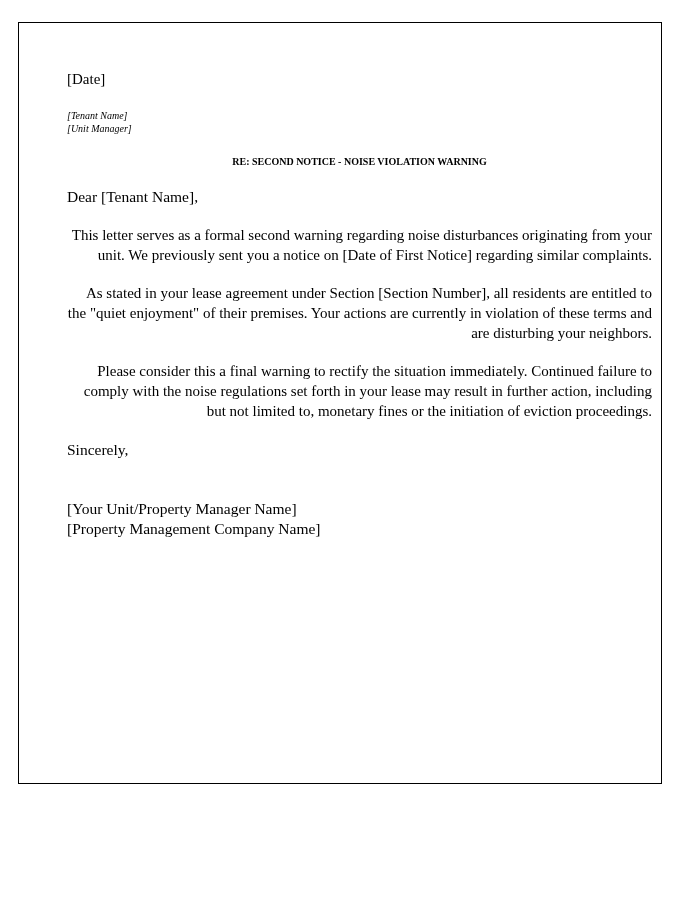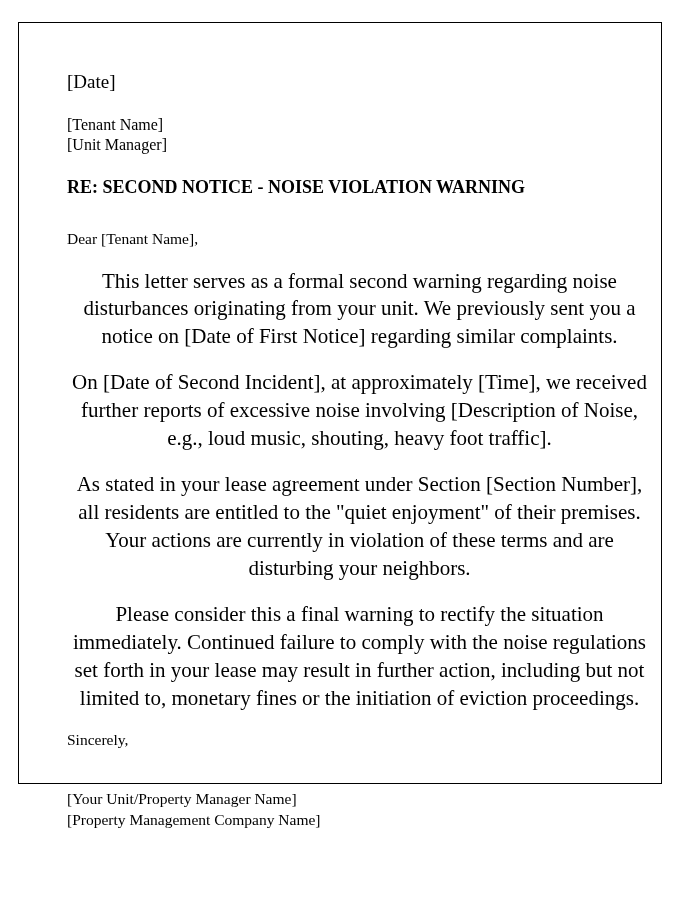--- a/index.html
+++ b/index.html
@@ -29,48 +29,50 @@
     box-sizing: border-box;
     background: #ffffff;
   }
   .letter-body {
     position: absolute;
     left: 48px;
     top: 46px;
     width: 585px;
   }
   .date-line {
-    font-size: 19px;
+    font-size: 15px;
     line-height: 1.35;
     margin-bottom: 20px;
   }
   .address-block {
-    font-size: 16px;
+    font-size: 10px;
     line-height: 1.30;
     margin-bottom: 20px;
+    font-style: italic;
   }
   .address-block div {
     white-space: nowrap;
   }
   .subject-line {
-    font-size: 18px;
+    font-size: 10px;
     font-weight: bold;
     line-height: 1.3;
-    margin-bottom: 29px;
+    margin-bottom: 19px;
+    text-align: center;
   }
   .salutation {
     font-size: 15.5px;
     line-height: 1.35;
     margin-bottom: 18px;
   }
   .para {
-    font-size: 21px;
+    font-size: 15px;
     line-height: 1.33;
     margin-bottom: 18px;
-    text-align: center;
+    text-align: right;
   }
   .closing {
     font-size: 15.5px;
     line-height: 1.35;
     margin-bottom: 38px;
   }
   .signature-block {
     font-size: 15.5px;
     line-height: 1.30;
   }
@@ -90,21 +92,20 @@
       <div class="address-block">
         <div>[Tenant Name]</div>
         <div>[Unit Manager]</div>
       </div>
 
       <div class="subject-line">RE: SECOND NOTICE - NOISE VIOLATION WARNING</div>
 
       <div class="salutation">Dear [Tenant Name],</div>
 
       <div class="para">This letter serves as a formal second warning regarding noise disturbances originating from your unit. We previously sent you a notice on [Date of First Notice] regarding similar complaints.</div>
-      <div class="para">On [Date of Second Incident], at approximately [Time], we received further reports of excessive noise involving [Description of Noise, e.g., loud music, shouting, heavy foot traffic].</div>
       <div class="para">As stated in your lease agreement under Section [Section Number], all residents are entitled to the "quiet enjoyment" of their premises. Your actions are currently in violation of these terms and are disturbing your neighbors.</div>
       <div class="para">Please consider this a final warning to rectify the situation immediately. Continued failure to comply with the noise regulations set forth in your lease may result in further action, including but not limited to, monetary fines or the initiation of eviction proceedings.</div>
 
       <div class="closing">Sincerely,</div>
 
       <div class="signature-block">
         <div>[Your Unit/Property Manager Name]</div>
         <div>[Property Management Company Name]</div>
       </div>
 

